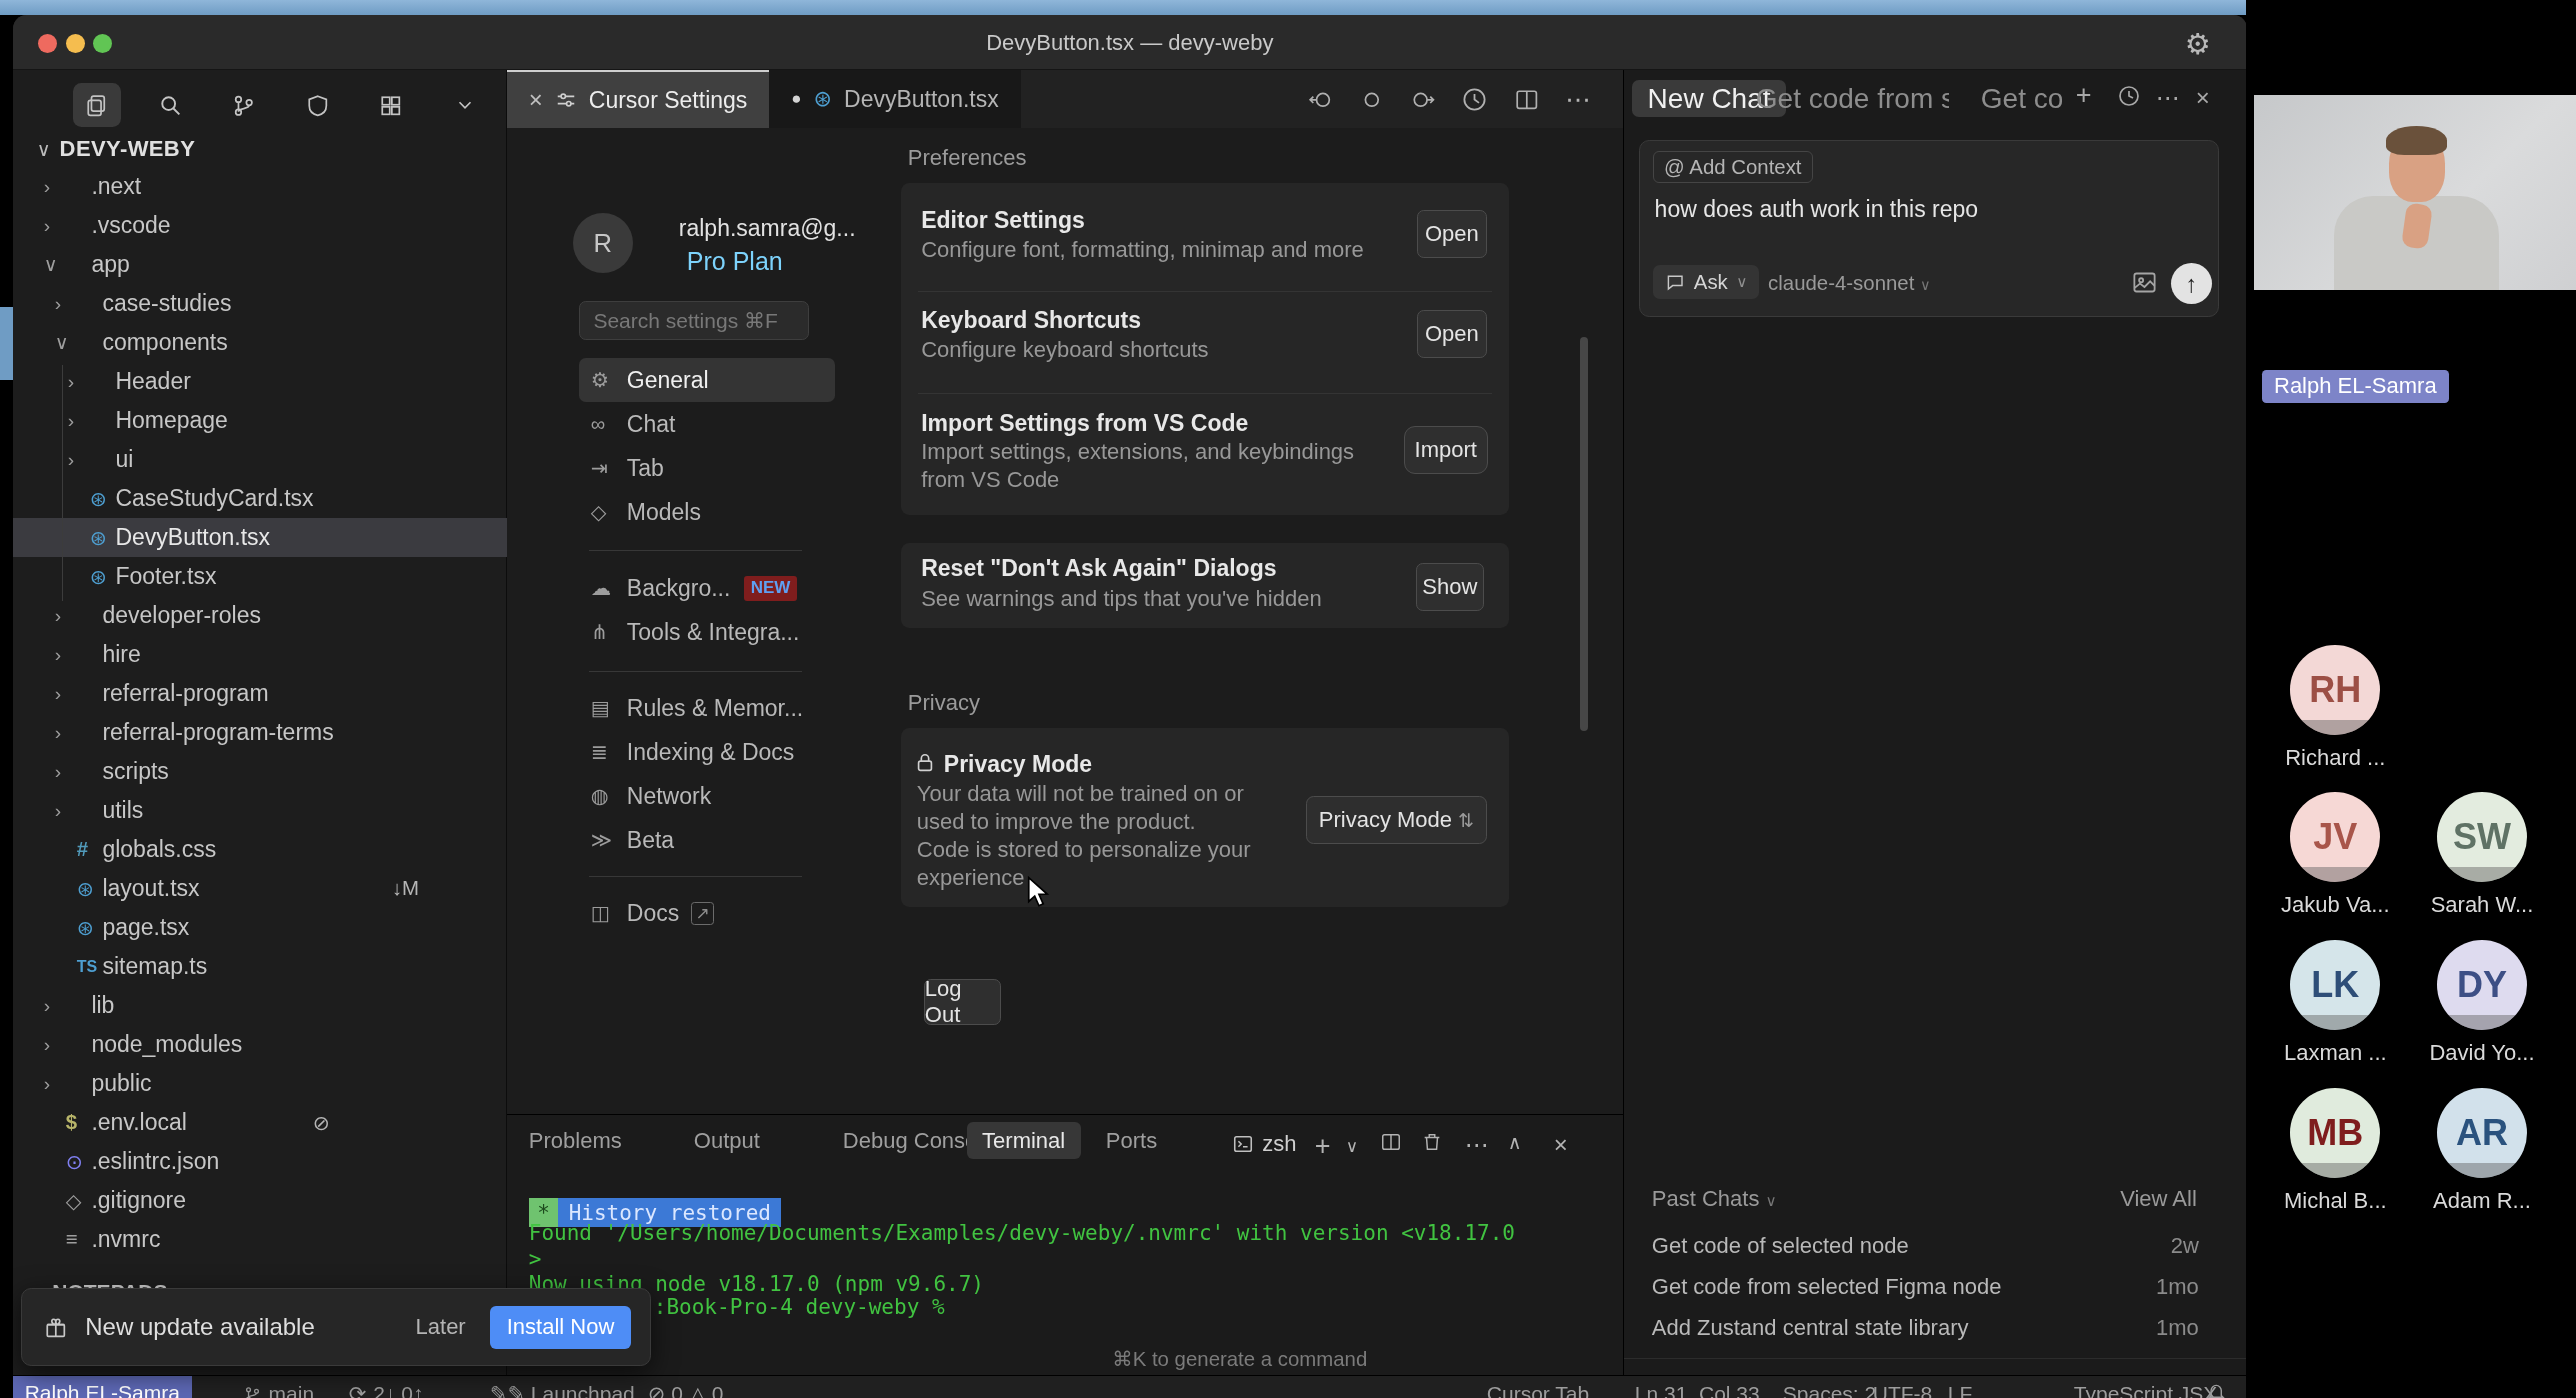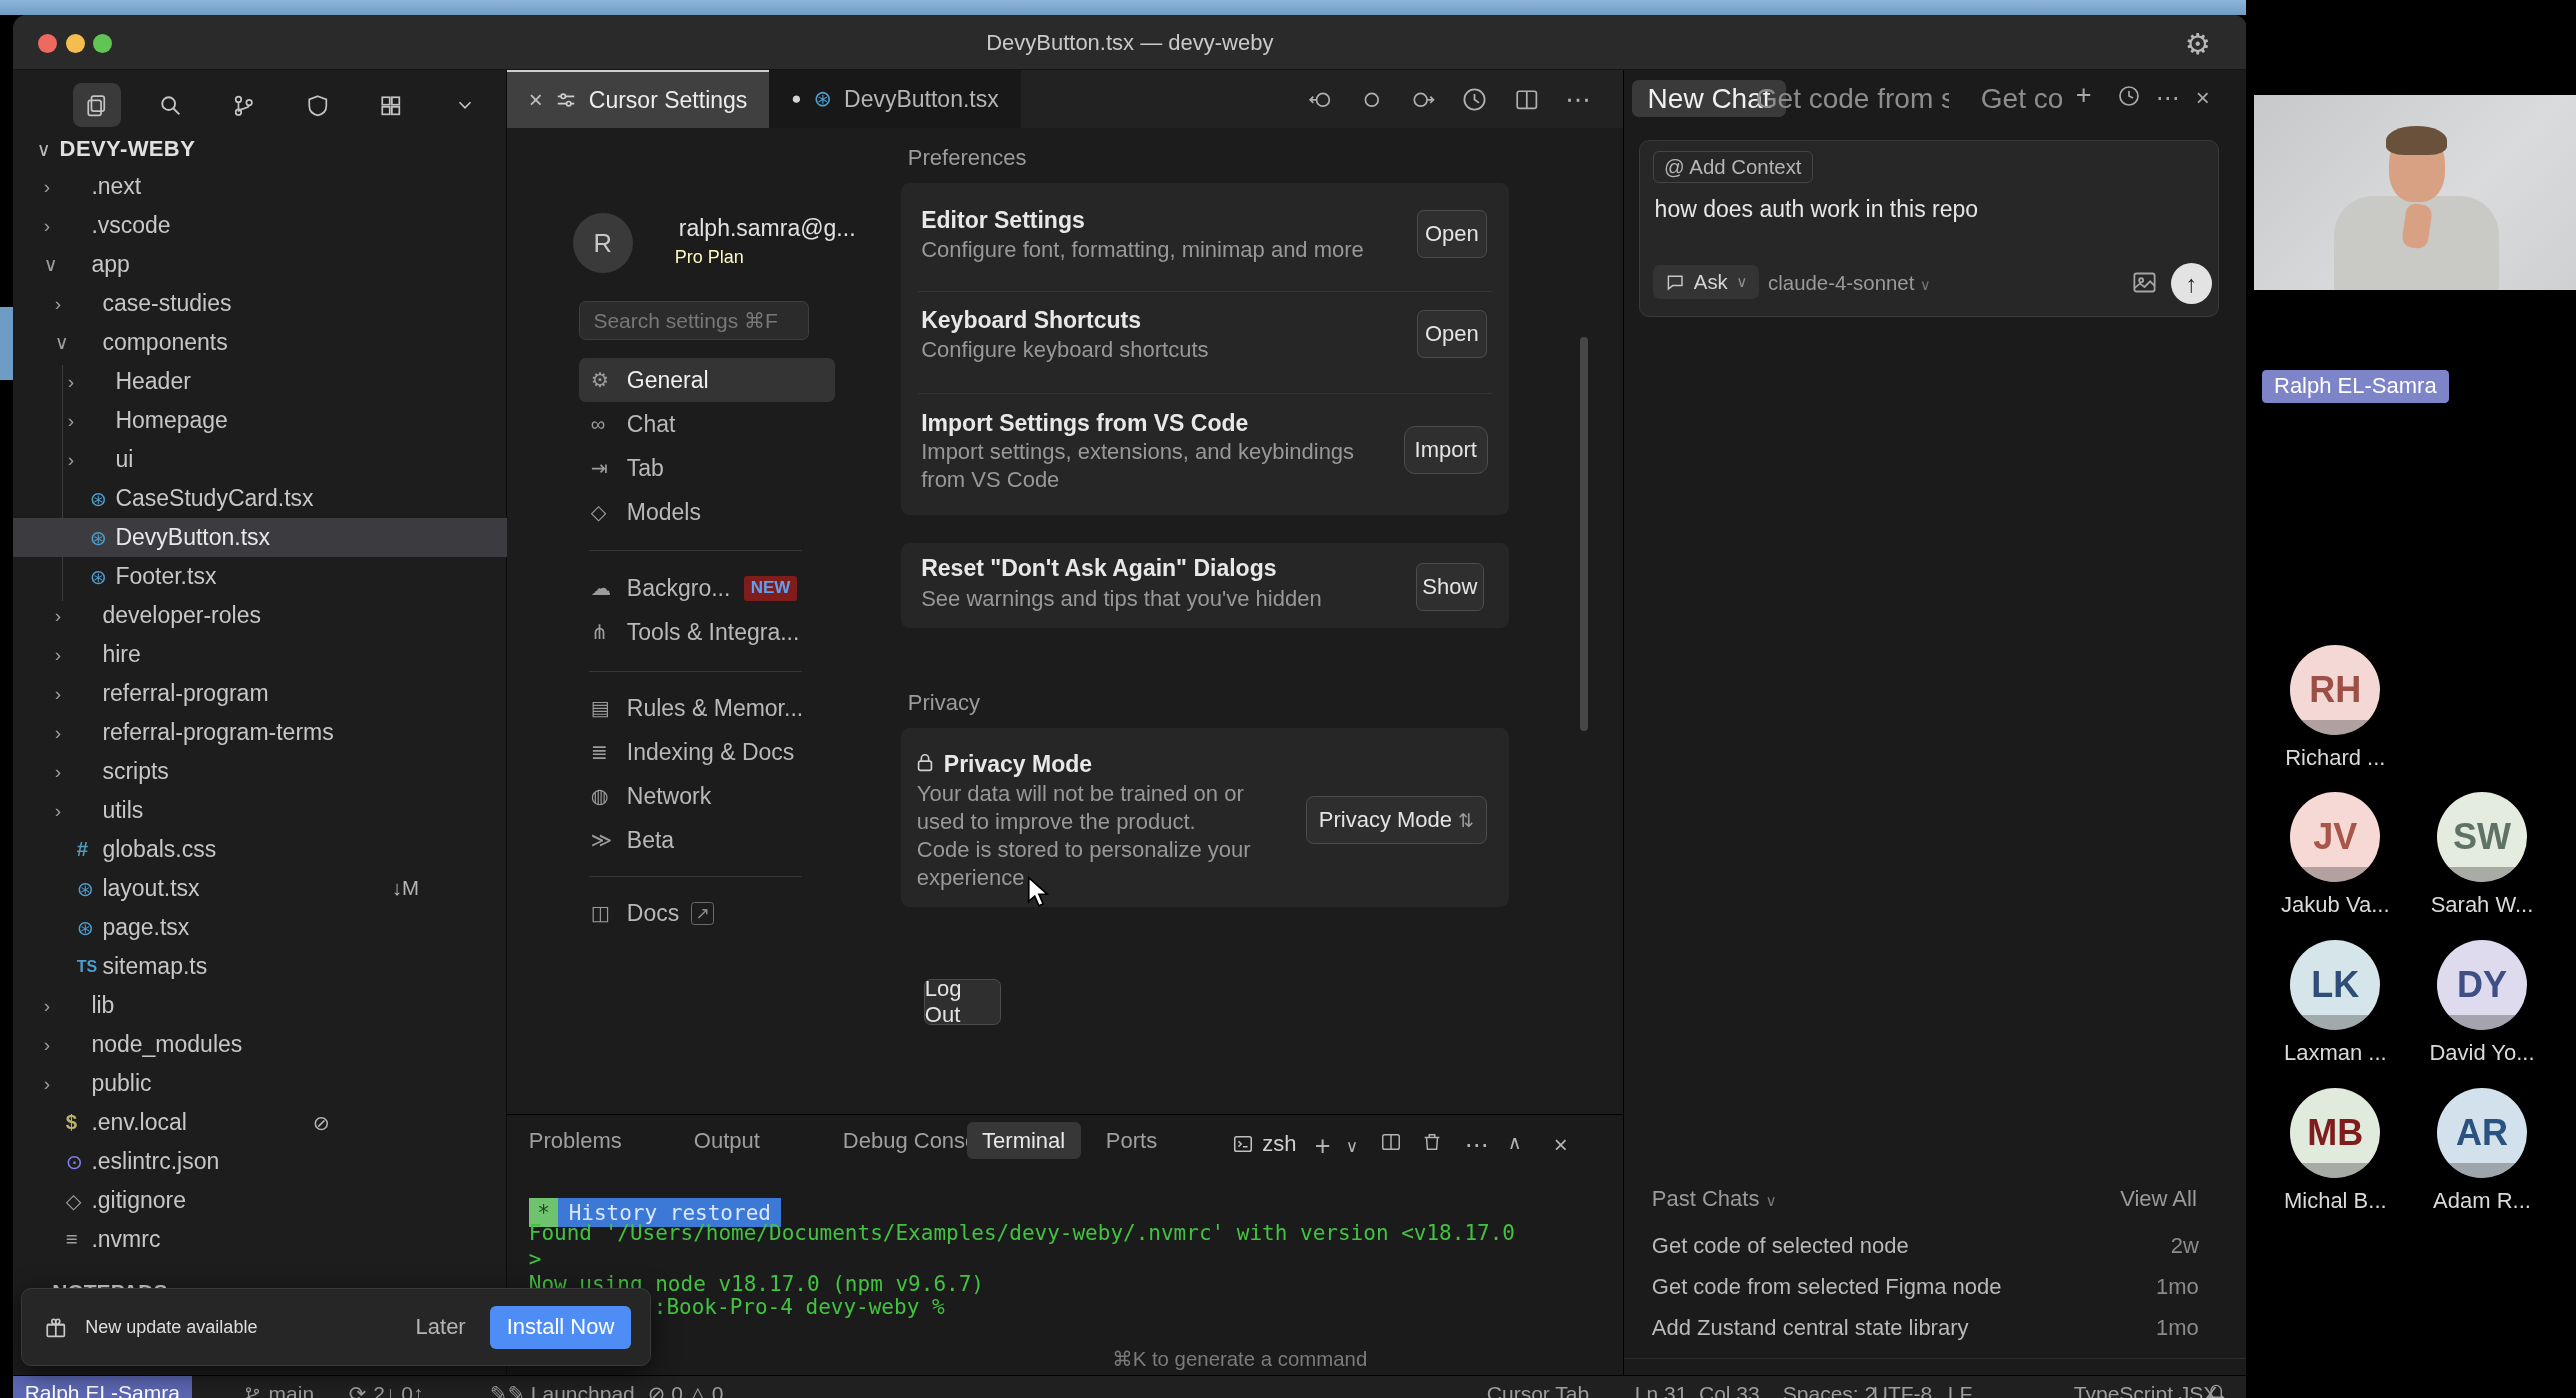--- a/index.html
+++ b/index.html
@@ -46,21 +46,21 @@
   #editor-col { position:relative; flex:none; width:1116px; background:#1c1c1c; }
   #tabbar { position:absolute; left:0; top:0; width:100%; height:58px; background:#222; display:flex; }
   .tab { height:58px; display:flex; align-items:center; gap:12px; padding:0 22px; font-size:23px; }
   .tab.active { background:#404040; color:#ececec; border-top:2.6px solid #cfcfcf; }
   .tab.inactive { background:#181818; color:#b5b5b5; }
   .tab .closex { color:#c0c0c0; font-size:24px; }
   .editor-actions { position:absolute; top:0; height:58px; display:flex; align-items:center; gap:25.6px; left:801px; color:#b5b5b5; }
   .editor-actions .dots { font-size:25.6px; }
   #acct-avatar { position:absolute; left:66px; top:143px; width:60px; height:60px; border-radius:50%; background:#3a3a3a; color:#c7c7c7; font-size:25.6px; display:flex; align-items:center; justify-content:center; }
   #acct-email { position:absolute; left:172px; top:145px; color:#e2e2e2; font-size:23px; }
-  #acct-plan { position:absolute; left:168px; top:177px; color:#fef9c3; font-size:18px; }
+  #acct-plan { position:absolute; left:180px; top:177px; color:#7dd3fc; font-size:25px; }
   #search-settings { position:absolute; left:72px; top:231px; width:230px; height:39px; background:#2b2b2b; border:0.9px solid #3e3e3e; border-radius:6.8px; color:#787878; font-size:21px; display:flex; align-items:center; padding-left:13.6px; }
   .nav-group { position:absolute; left:72px; width:256px; display:flex; flex-direction:column; }
   .nav-item { position:relative; height:44px; display:flex; align-items:center; color:#b9b9b9; font-size:23px; padding-left:12px; border-radius:6.8px; }
   .nav-item .nicon { width:36px; color:#9c9c9c; font-size:20.4px; flex:none; }
   .nav-item[data-selected="true"] { background:#343434; color:#f0f0f0; }
   .nav-item .nbadge { margin-left:13.6px; font-size:17px; font-weight:bold; color:#5fa0f2; background:#7f1d1d; border-radius:3px; padding:2.6px 6.8px; }
   .nav-item .nbadge:empty { display:none; }
   .nav-div { position:absolute; left:82px; width:213px; height:0.9px; background:#373737; }
   #docs-item { top:821px; }
   #docs-item .ext { margin-left:12px; color:#8c8c8c; font-size:17px; border:0.9px solid #6b6b6b; border-radius:3.4px; padding:0 3.4px; }
@@ -122,21 +122,21 @@
   #person-hand { position:absolute; left:150px; top:109px; width:25.6px; height:44px; background:#d9a183; border-radius:10.2px; transform:rotate(8deg); }
   #cam-label { position:absolute; left:16px; top:370px; background:#7d84c8; color:#fff; font-size:22px; border-radius:4.3px; padding:3.4px 12px; }
   .pwrap { position:absolute; width:148px; text-align:center; }
   .pcircle { width:90px; height:90px; border-radius:50%; margin:0 auto; display:flex; align-items:center; justify-content:center; font-size:36px; font-weight:bold; position:relative; overflow:hidden; }
   .pcircle i { position:absolute; left:0; right:0; bottom:0; height:17%; background:rgba(95,95,95,.45); }
   .pname { margin-top:10.2px; color:#dadada; font-size:22px; white-space:nowrap; }
 
   
   #toast { position:absolute; left:8.5px; top:1273px; width:630px; height:78px; background:#262626; border:0.9px solid #3a3a3a; border-radius:10.2px; box-shadow:0 6.8px 25.6px rgba(0,0,0,.6); display:flex; align-items:center; z-index:50; }
   #toast .gift { margin:0 17px 0 20.4px; }
-  #toast-msg { color:#dedede; font-size:18px;text-align:right; }
+  #toast-msg { color:#dedede; font-size:24px;text-align:right; }
   #toast-later { margin-left:auto; color:#b5b5b5; font-size:22px; }
   #toast-install { margin:0 19px 0 24px; background:#4e8df6; color:#fff; font-size:22px; border-radius:6px; padding:8.5px 17px; }
 
   #mouse-cursor { position:absolute; left:1027px; top:876px; z-index:90; }
 </style>
 </head>
 <body>
 
 <div id="stage">
   <div class="abs" id="wallpaper"></div>

